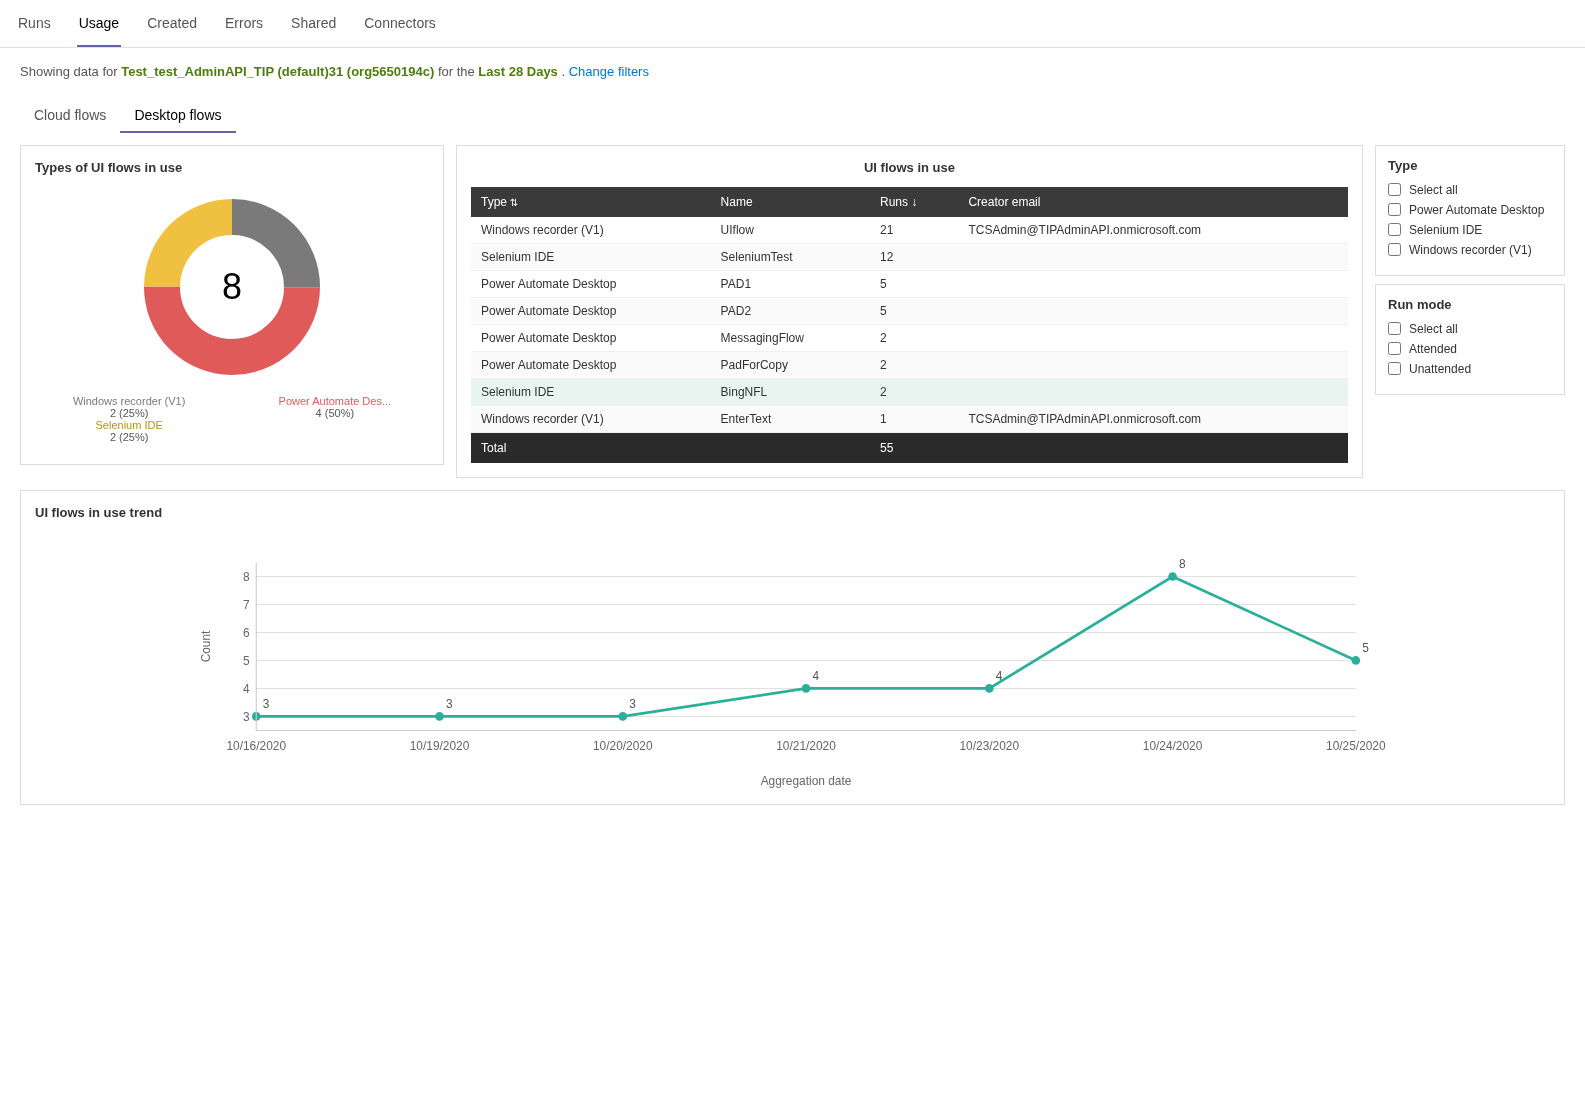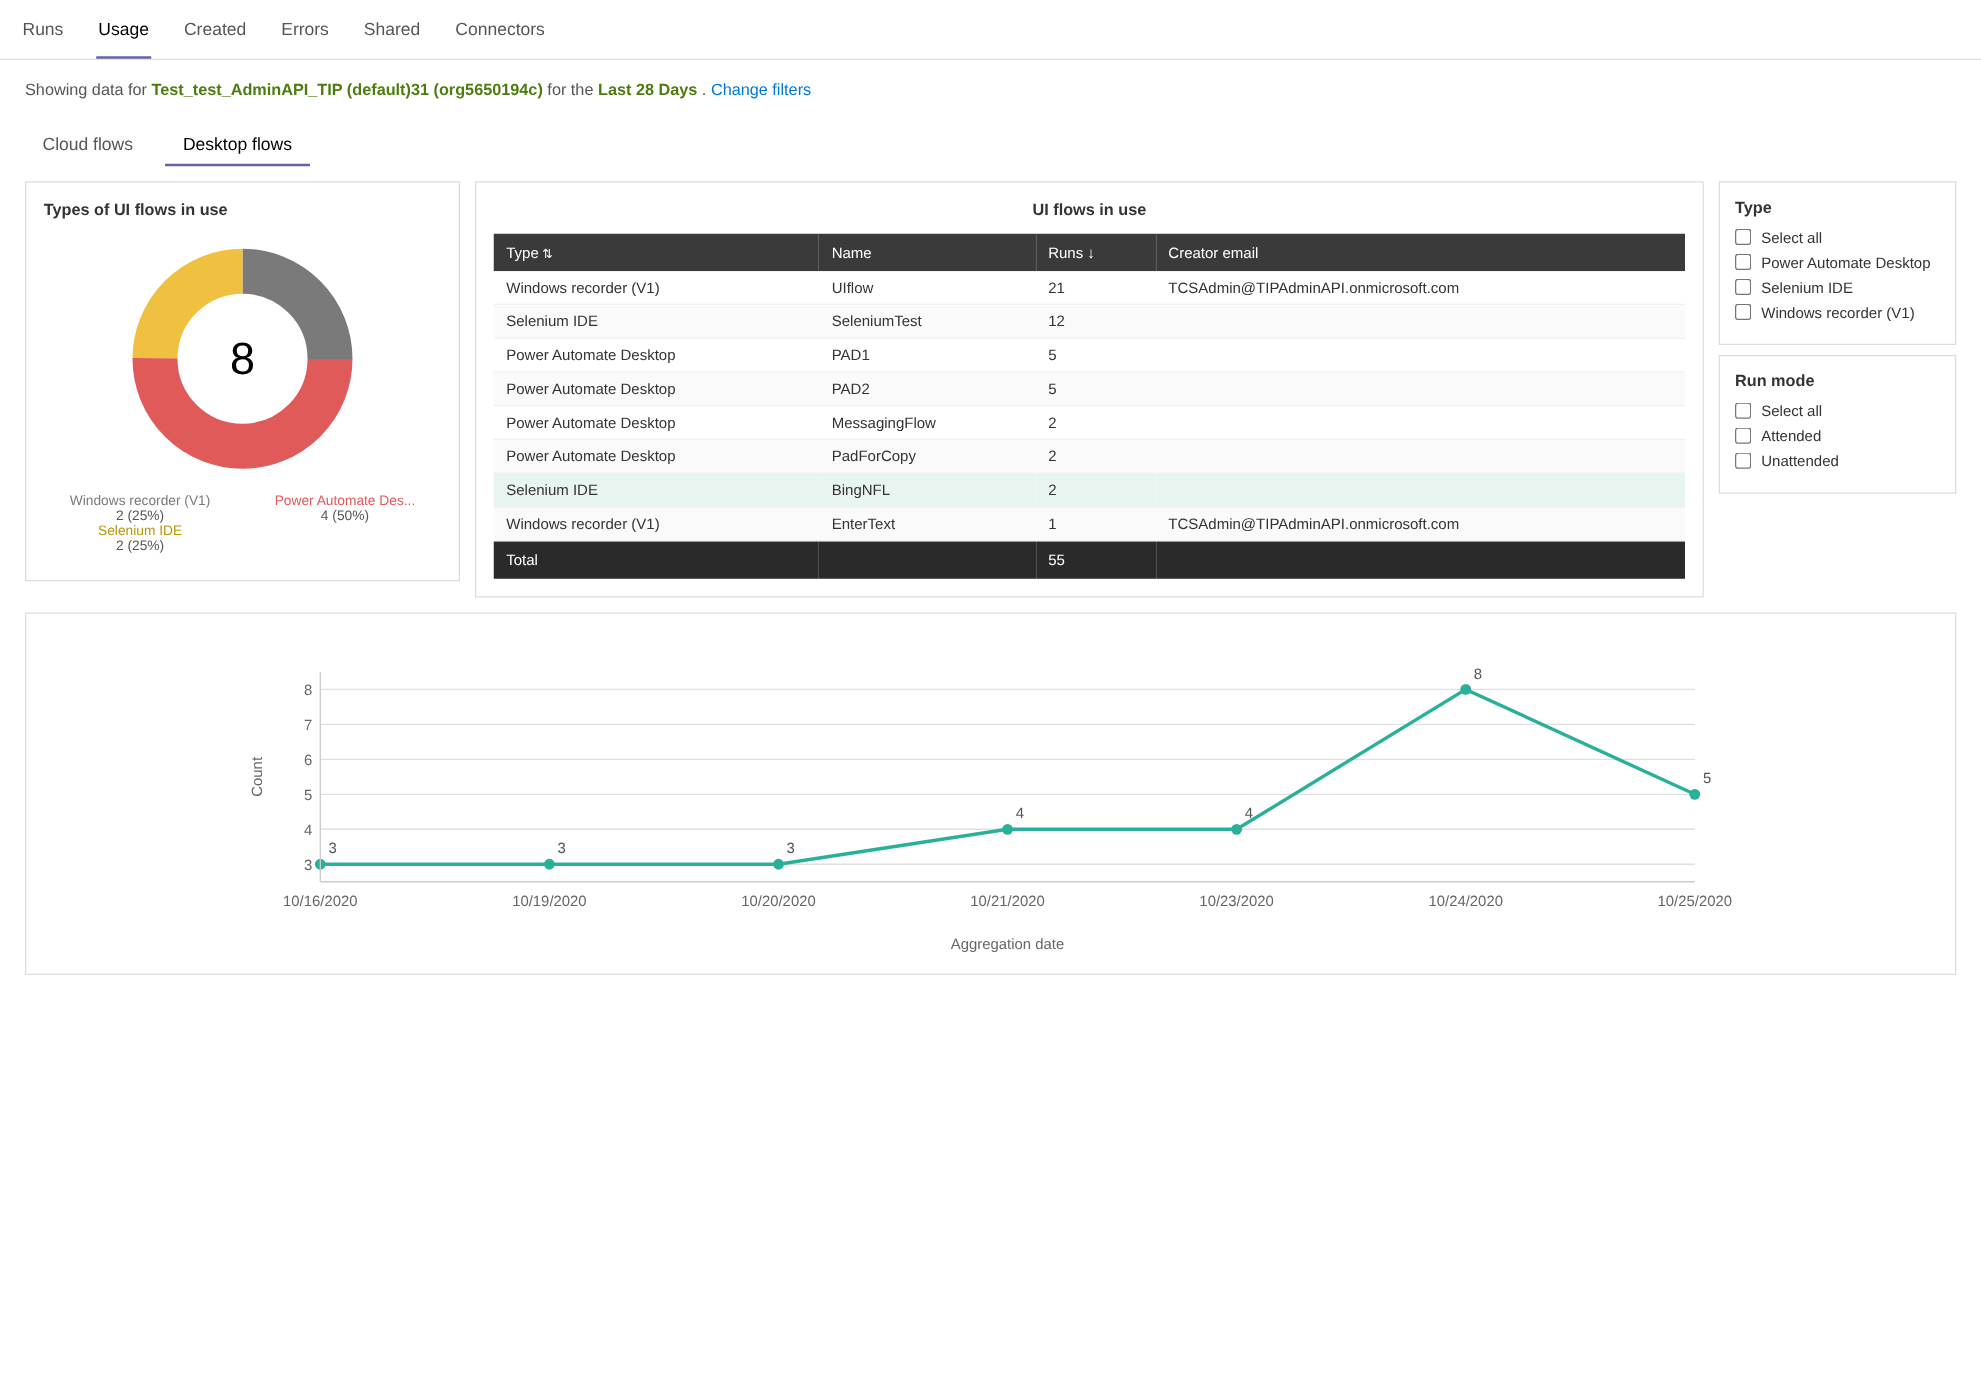--- a/index.html
+++ b/index.html
@@ -12,29 +12,29 @@
 
     
     .main { padding: 16px 20px; }
 
     
     .subtitle { font-size: 13px; color: #555; margin-bottom: 20px; }
     .subtitle strong { font-weight: 600; color: #4d7c0f; }
     .subtitle a { color: #0078d4; text-decoration: none; cursor: pointer; }
 
     
-    .flow-tabs { display: flex; gap: 12px; margin-bottom: 12px; }
+    .flow-tabs { display: flex; gap: 0; margin-bottom: 12px; }
     .flow-tab { font-size: 14px; color: #555; cursor: pointer; padding: 8px 14px 8px 14px; border-bottom: 2px solid transparent; }
     .flow-tab.active { font-weight: 400; color: #000; border-bottom: 2px solid #6264a7; }
 
     
     .dashboard { display: flex; gap: 12px; align-items: flex-start; }
 
     
-    .donut-panel { border: 1px solid #ddd; padding: 14px; width: 348px; min-height: 320px; flex-shrink: 0; }
+    .donut-panel { border: 1px solid #ddd; padding: 14px; width: 424px; min-height: 320px; flex-shrink: 0; }
     .panel-title { font-size: 13px; font-weight: 600; margin-bottom: 12px; }
 
     .donut-container { position: relative; display: flex; flex-direction: column; align-items: center; }
     .donut-svg { width: 200px; height: 200px; }
 
     .donut-legend { display: flex; flex-wrap: wrap; justify-content: space-between; width: 100%; margin-top: 8px; padding: 0 10px; }
     .legend-item { display: flex; flex-direction: column; align-items: center; font-size: 11px; color: #555; width: 45%; text-align: center; }
     .legend-label { font-size: 11px; }
     .legend-pct { font-size: 11px; }
 
@@ -243,20 +243,21 @@
               <input type="checkbox" style="">
               <span>Unattended</span>
             </div>
           </div>
       </div>
     </div>
 
   </div>
 
   <div class="trend-panel">
+    <div class="trend-title">UI flows in use trend</div>
     <div class="chart-area">
       <svg id="trend-svg" class="chart-svg" viewBox="0 0 1100 240">
           <line x1="55" x2="1070" y1="172.08333333333334" y2="172.08333333333334" stroke="#e0e0e0" stroke-width="1"></line>
           <text x="49" y="176.08333333333334" text-anchor="end" font-size="11" fill="#666">3</text>
           <line x1="55" x2="1070" y1="146.25" y2="146.25" stroke="#e0e0e0" stroke-width="1"></line>
           <text x="49" y="150.25" text-anchor="end" font-size="11" fill="#666">4</text>
           <line x1="55" x2="1070" y1="120.41666666666666" y2="120.41666666666666" stroke="#e0e0e0" stroke-width="1"></line>
           <text x="49" y="124.41666666666666" text-anchor="end" font-size="11" fill="#666">5</text>
           <line x1="55" x2="1070" y1="94.58333333333333" y2="94.58333333333333" stroke="#e0e0e0" stroke-width="1"></line>
           <text x="49" y="98.58333333333333" text-anchor="end" font-size="11" fill="#666">6</text>

